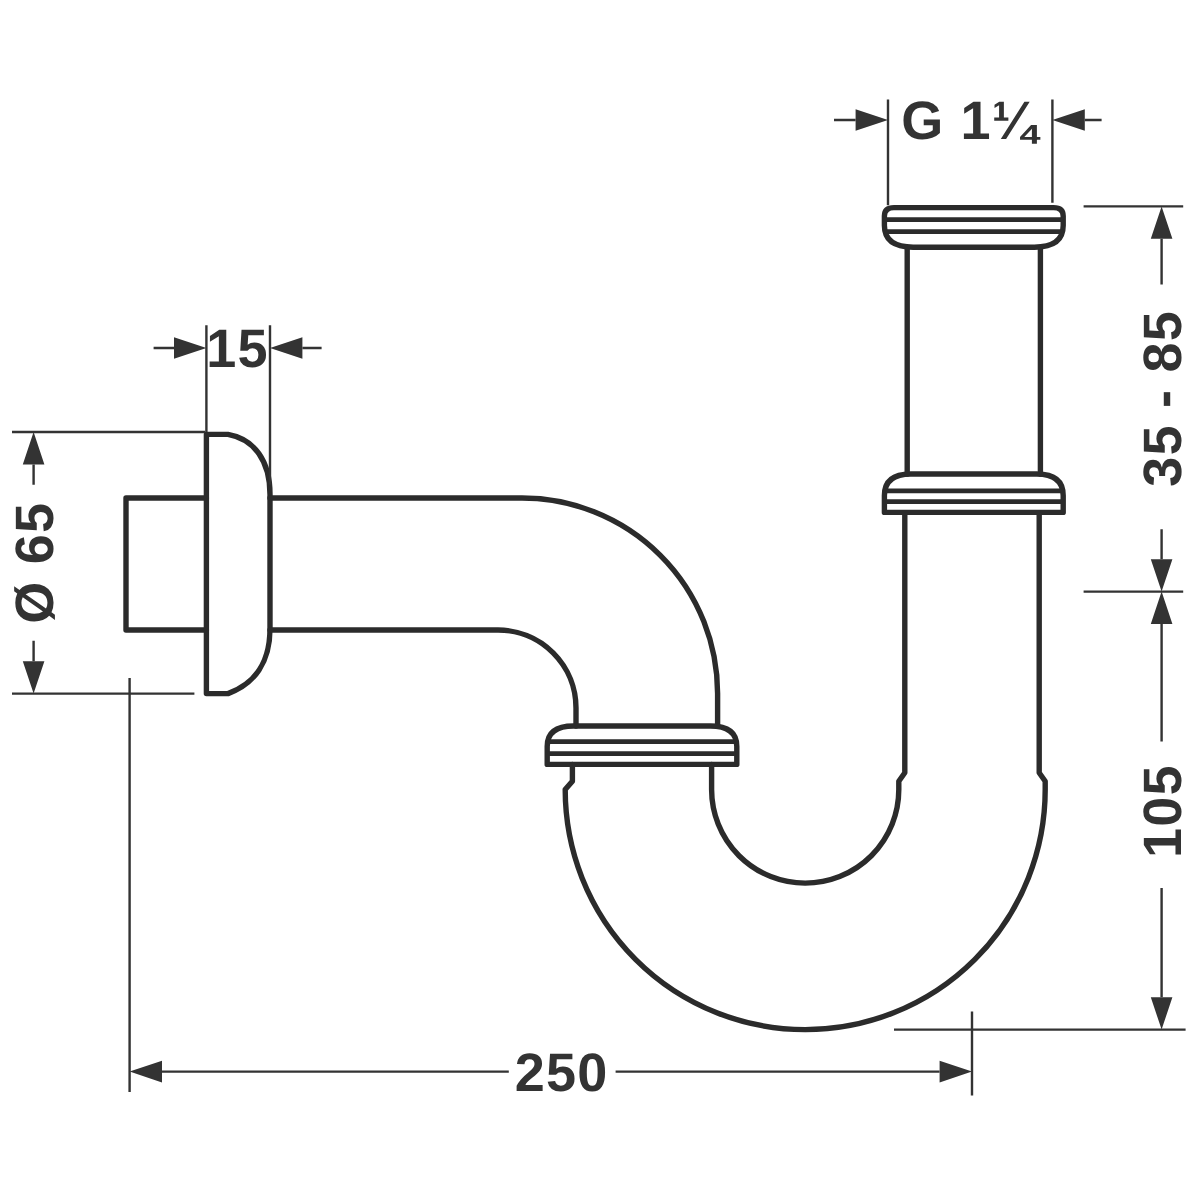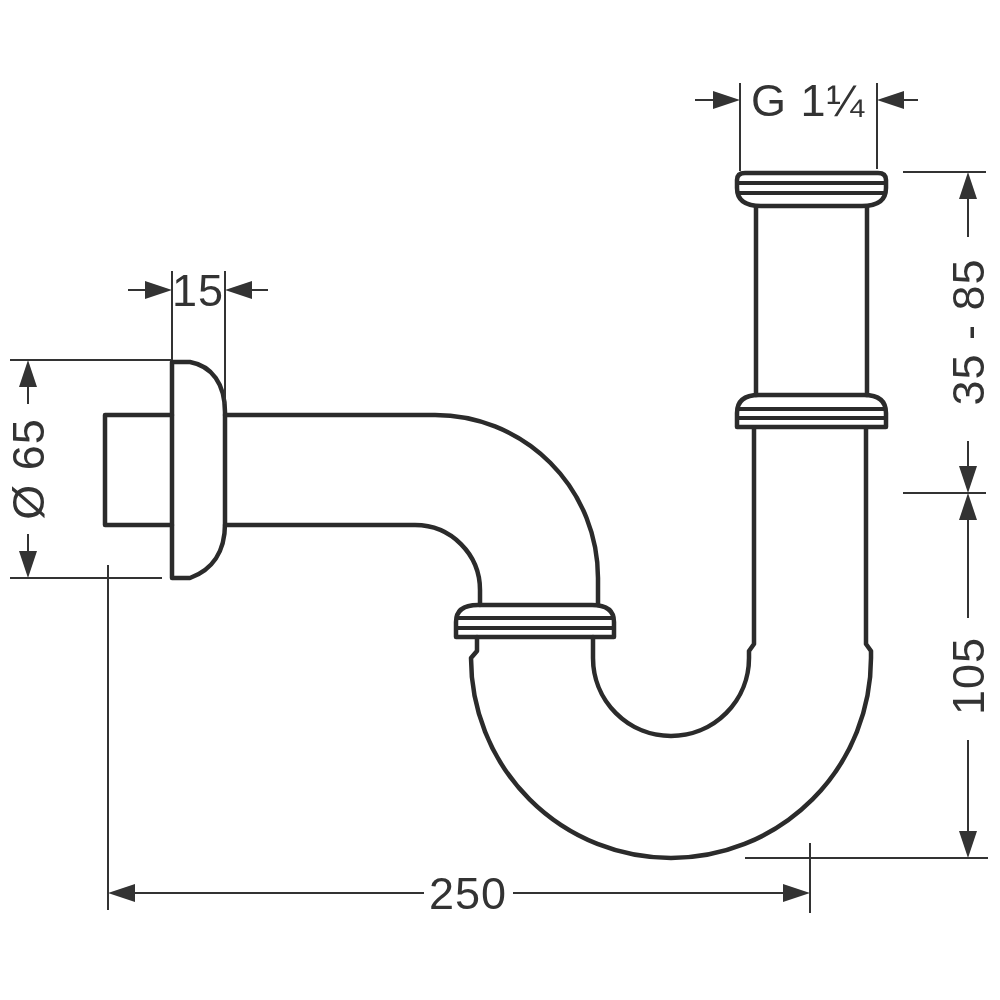--- a/index.html
+++ b/index.html
@@ -6,20 +6,21 @@
     margin: 0;
     padding: 0;
     background: #ffffff;
   }
   .stage {
     width: 1000px;
     height: 1000px;
     background: #ffffff;
     position: relative;
     overflow: hidden;
+    font-weight: bold;
   }
   svg {
     display: block;
   }
   .outline {
     stroke: #2b2b2b;
     stroke-width: 4.5;
     fill: none;
     stroke-linejoin: round;
     stroke-linecap: round;

